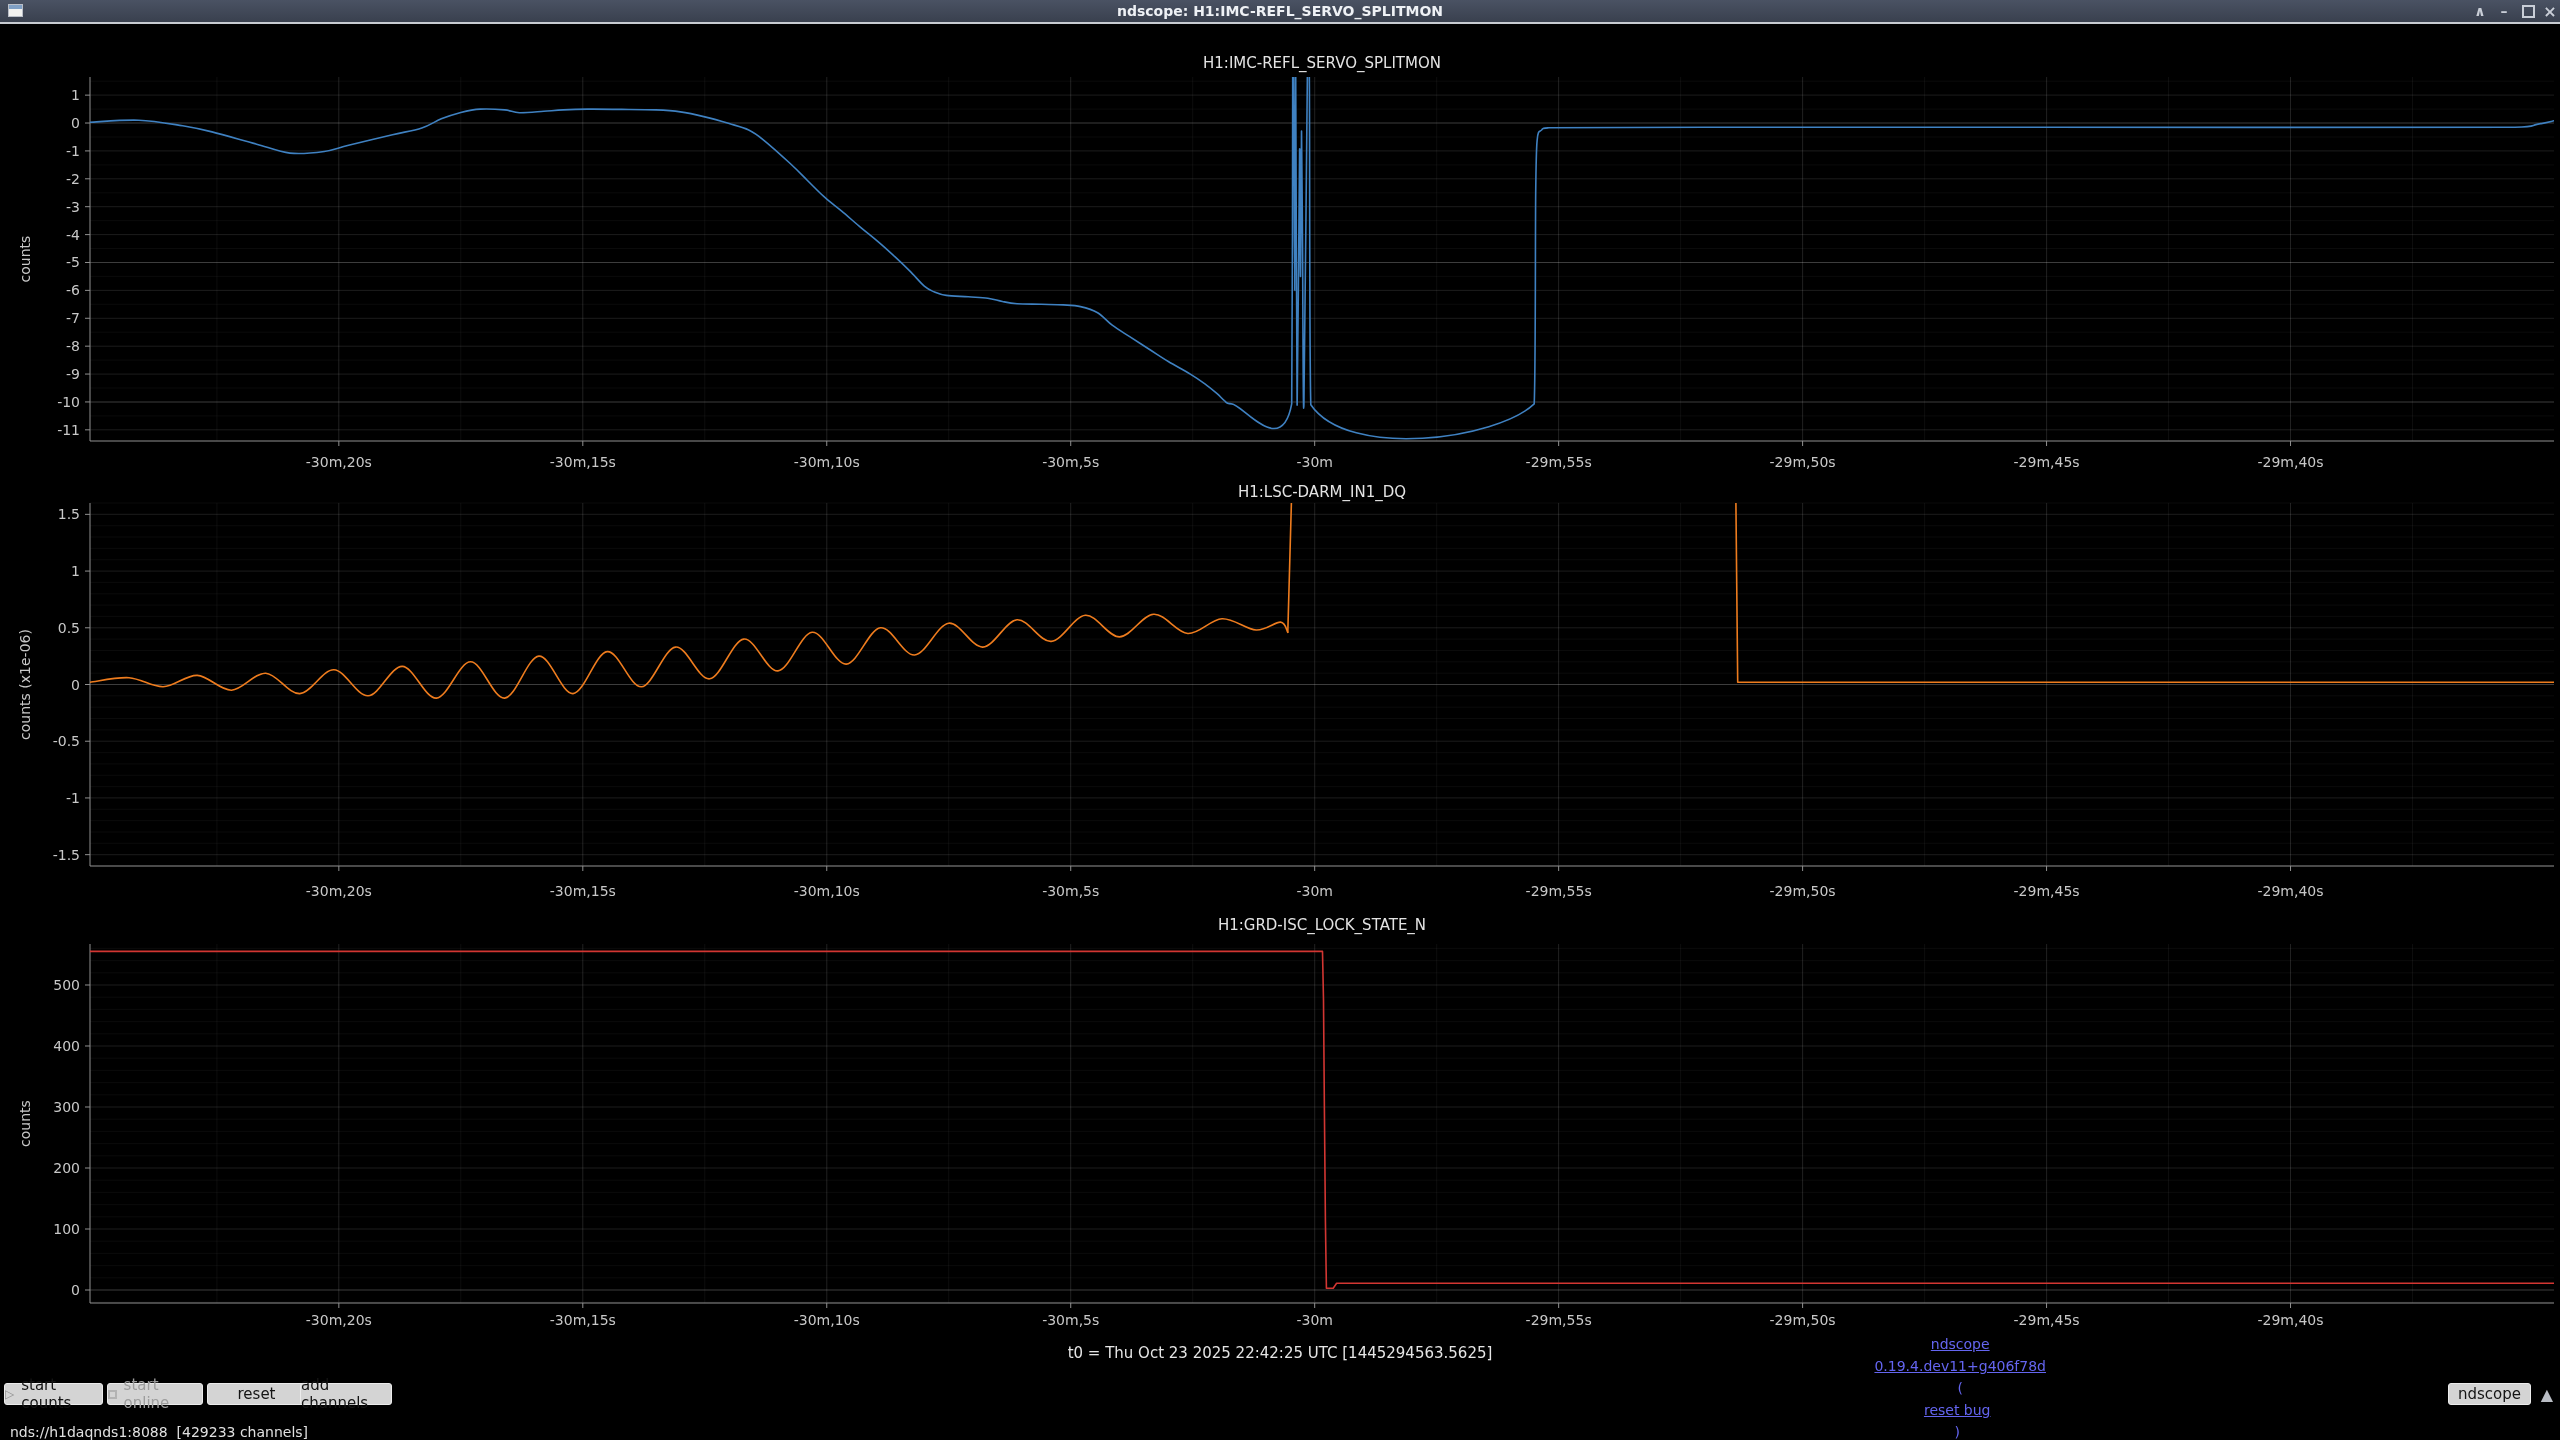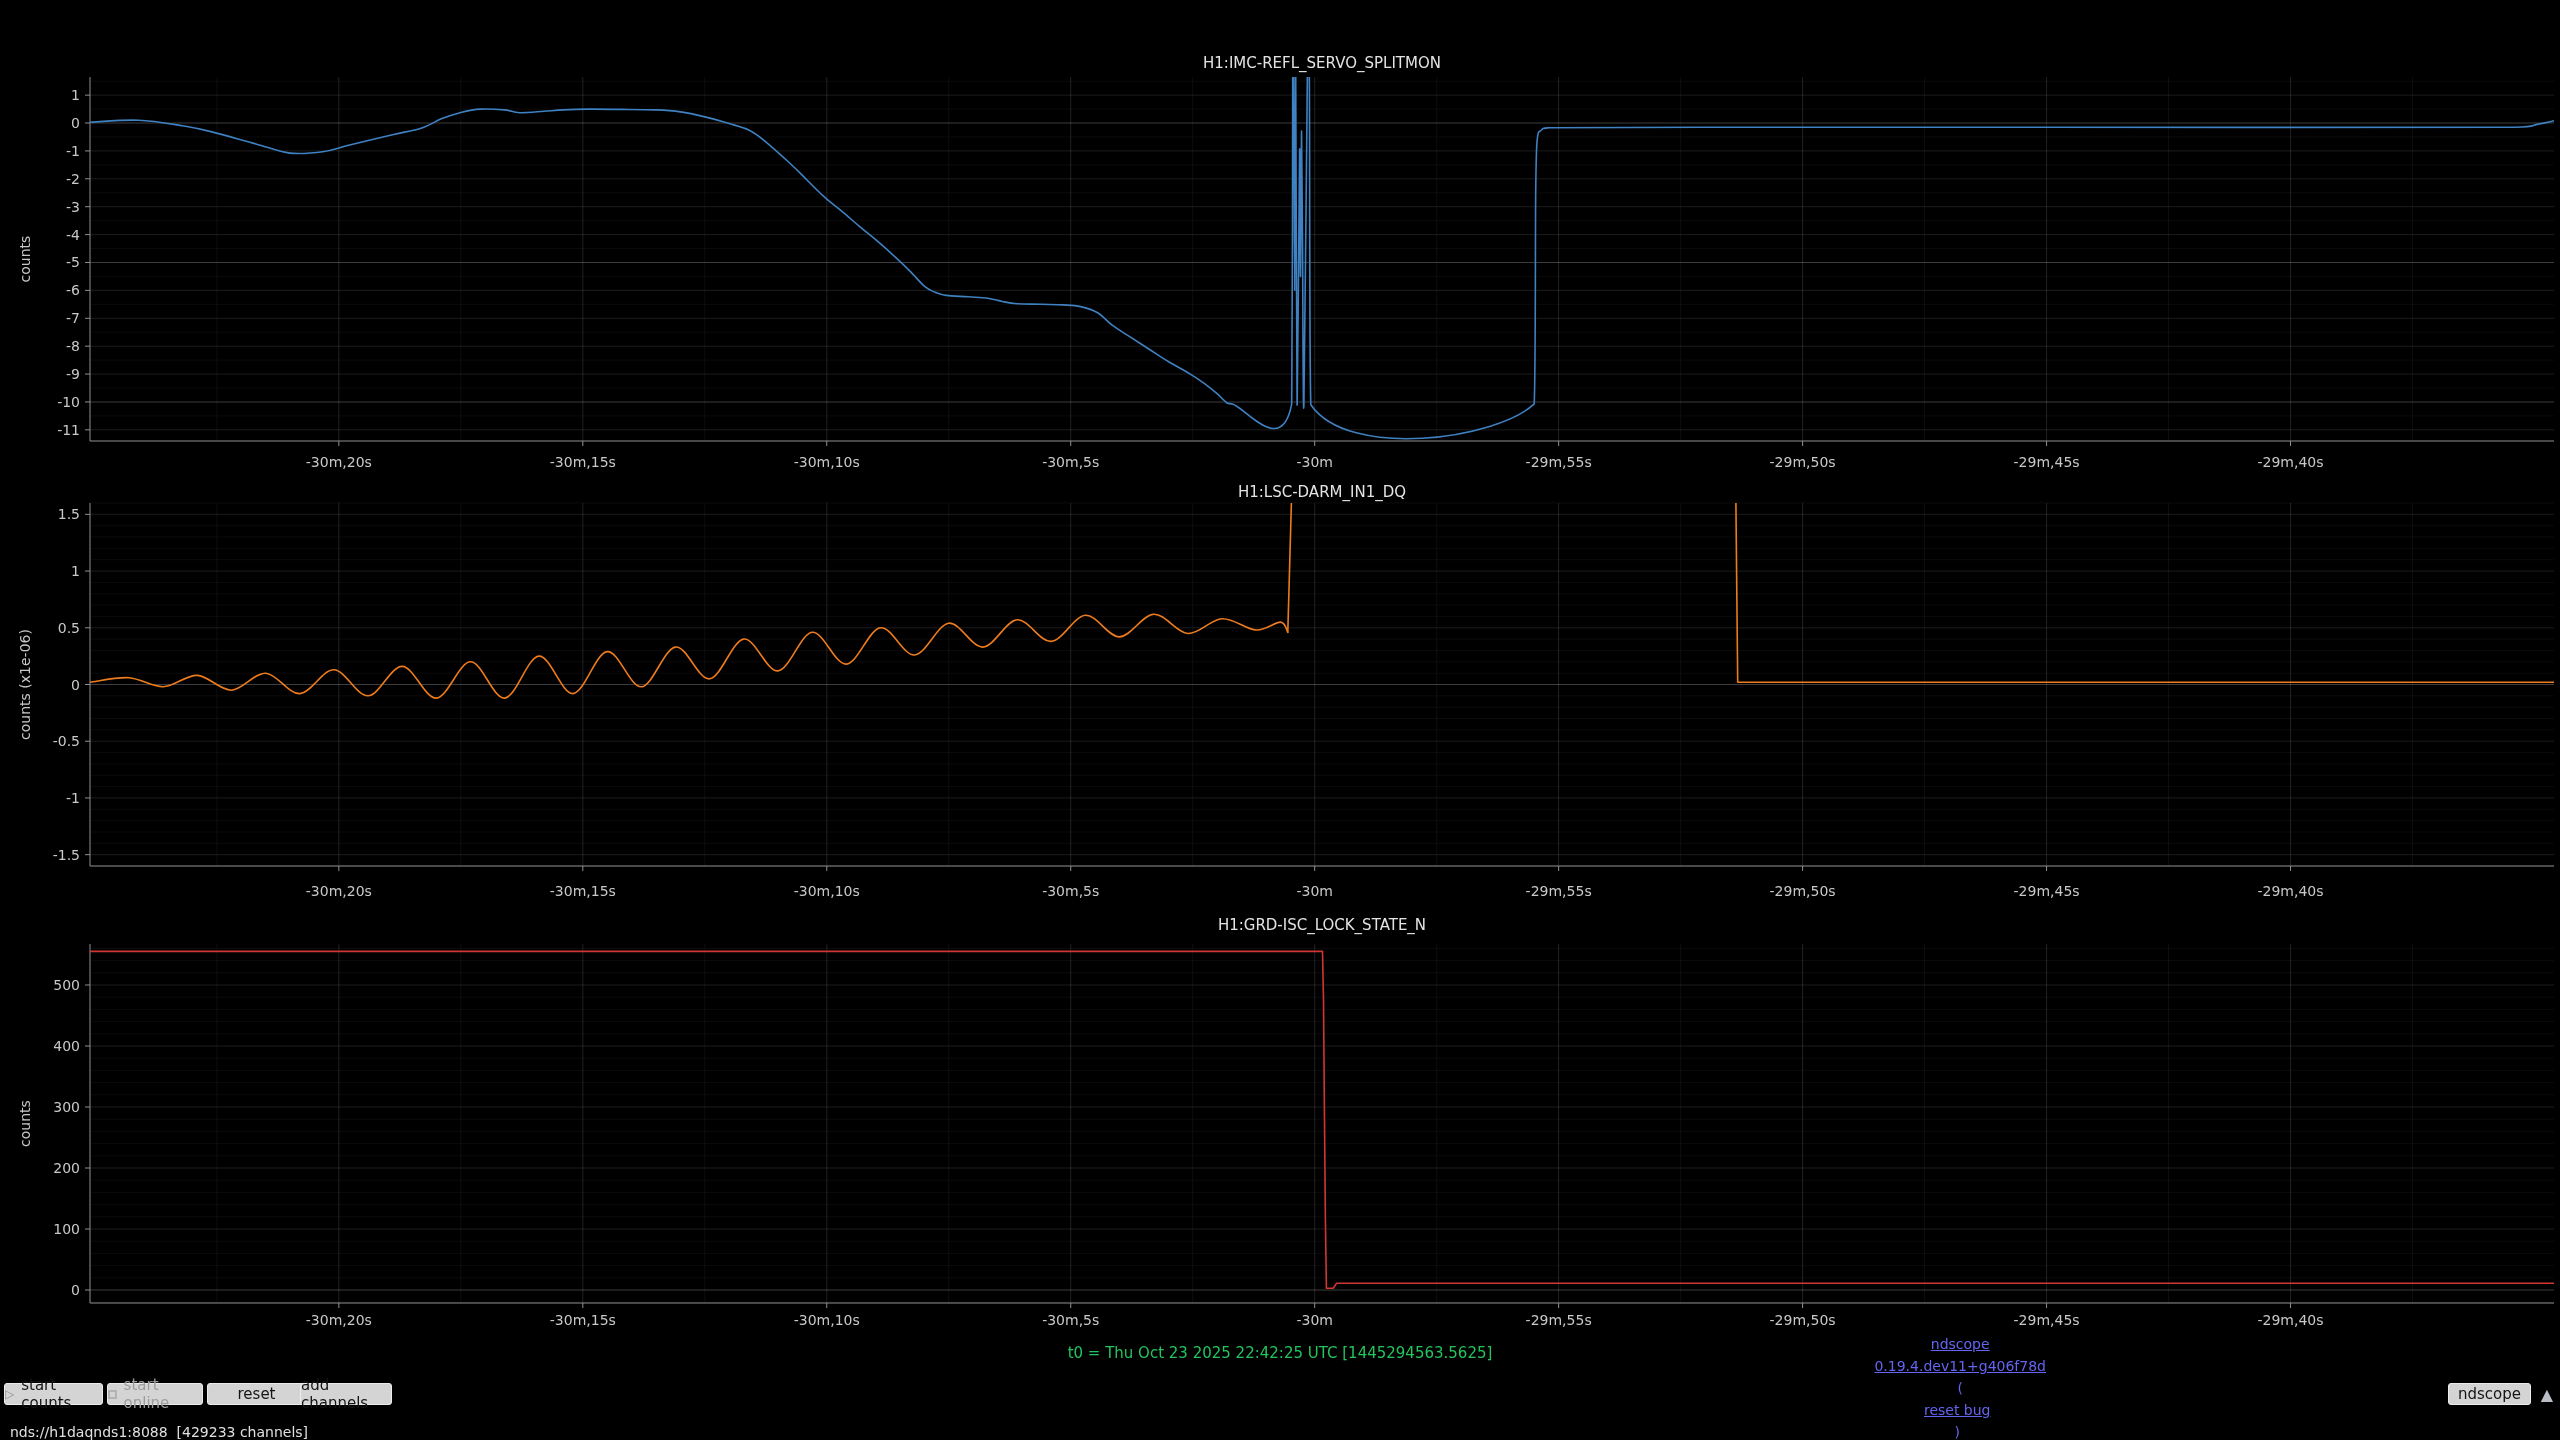--- a/index.html
+++ b/index.html
@@ -15,21 +15,21 @@
     border:1px solid #b9bec7;box-sizing:border-box;}
   #win-icon::before{content:"";display:block;height:4px;background:#7f9fc4;}
   .win-ctl{position:absolute;top:0;height:22px;display:flex;align-items:center;justify-content:center;
     color:#c9ced7;font-size:14px;font-weight:bold;width:20px;cursor:default;}
   #ctl-shade{left:2470px;} #ctl-min{left:2494px;} #ctl-max{left:2518px;} #ctl-close{left:2540px;font-size:16px;}
   #max-box{width:9px;height:9px;border:2px solid #c9ced7;display:inline-block;}
   
   #charts{position:absolute;left:0;top:24px;}
   
   #t0-label{position:absolute;left:0;top:1344px;width:2560px;text-align:center;
-    color:#22c55e;font-size:15px;}
+    color:#e5e5e5;font-size:15px;}
   
   .btn{position:absolute;top:1383px;height:22px;box-sizing:border-box;
     background:#d4d4d4;border:1px solid #ececec;border-radius:3px;
     color:#141414;font-size:15px;display:flex;align-items:center;justify-content:center;gap:7px;
     cursor:default;}
   #btn-start{left:4px;width:99px;}
   #btn-stop{left:107px;width:96px;color:#9d9d9d;}
   #btn-reset{left:207px;width:99px;}
   #btn-add{left:300px;width:92px;}
   #btn-snapshot{left:2448px;width:83px;}
@@ -44,20 +44,30 @@
   #statusbar .server{white-space:pre;}
   .link{color:#6465f0;text-decoration:underline;cursor:pointer;}
   .paren{color:#6465f0;}
   #statusbar .right{display:flex;gap:6px;align-items:center;flex-direction:column;}
 </style>
 </head>
 <body>
 
 <div id="app">
 
+  <div id="titlebar">
+    <div id="win-icon"></div>
+    <span>ndscope: H1:IMC-REFL_SERVO_SPLITMON</span>
+    <span class="win-ctl" id="ctl-shade">∧</span>
+    <span class="win-ctl" id="ctl-min">–</span>
+    <span class="win-ctl" id="ctl-max">
+        <span id="max-box"></span>
+      </span>
+    <span class="win-ctl" id="ctl-close">×</span>
+  </div>
 
   <svg id="charts" width="2560" height="1320">
       <g>
         <line x1="216.9" y1="53.0" x2="216.9" y2="417.0" stroke="#ffffff" stroke-opacity="0.05" stroke-width="1"></line>
         <line x1="460.8" y1="53.0" x2="460.8" y2="417.0" stroke="#ffffff" stroke-opacity="0.05" stroke-width="1"></line>
         <line x1="704.8" y1="53.0" x2="704.8" y2="417.0" stroke="#ffffff" stroke-opacity="0.05" stroke-width="1"></line>
         <line x1="948.7" y1="53.0" x2="948.7" y2="417.0" stroke="#ffffff" stroke-opacity="0.05" stroke-width="1"></line>
         <line x1="1192.7" y1="53.0" x2="1192.7" y2="417.0" stroke="#ffffff" stroke-opacity="0.05" stroke-width="1"></line>
         <line x1="1436.7" y1="53.0" x2="1436.7" y2="417.0" stroke="#ffffff" stroke-opacity="0.05" stroke-width="1"></line>
         <line x1="1680.6" y1="53.0" x2="1680.6" y2="417.0" stroke="#ffffff" stroke-opacity="0.05" stroke-width="1"></line>

